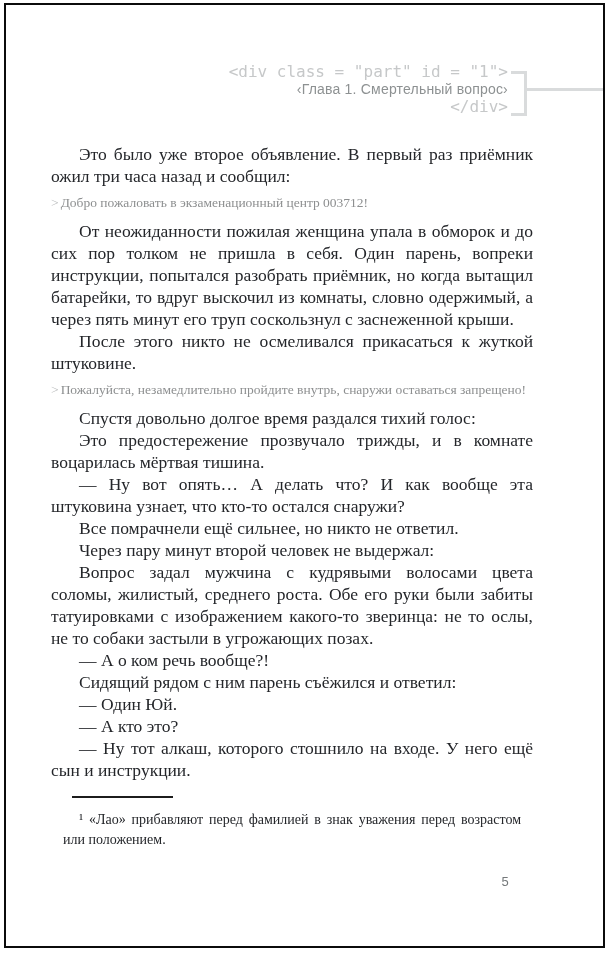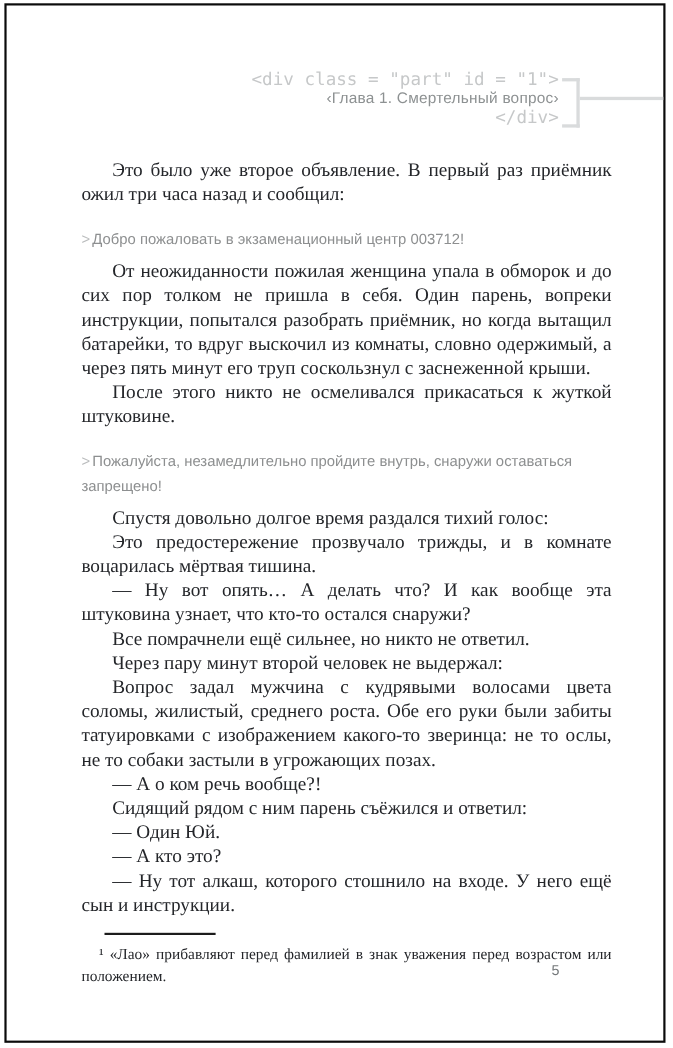--- a/index.html
+++ b/index.html
@@ -15,30 +15,30 @@
                 color:#8d9192;letter-spacing:0.2px;}
 
   
   .brk{position:absolute;background:#d9dbdc;}
   .brk-v{left:524px;top:71px;width:3px;height:45px;}
   .brk-top{left:511px;top:71px;width:16px;height:3px;}
   .brk-bot{left:511px;top:113px;width:16px;height:3px;}
   .brk-mid{left:527px;top:88px;width:76px;height:3px;}
 
   
-  .body-text{position:absolute;left:74px;top:143px;width:482px;
+  .body-text{position:absolute;left:51px;top:143px;width:482px;
              font-size:17.5px;line-height:22px;color:#24262a;text-align:justify;}
   .para{margin:0;text-indent:28px;}
-  .sys{margin:20px 0 6px 0;font-family:Liberation Sans, sans-serif;font-size:13.5px;
+  .sys{margin:5px 0 6px 0;font-family:Liberation Serif, serif;font-size:13.5px;
        line-height:22px;color:#8d8f90;text-align:left;text-indent:0;}
   .sys .prefix{color:#babcbd;margin-right:2px;}
 
   
   .footnote-sep{width:101px;height:0;border-top:2px solid #1c1c1c;margin:15px 0 9px 21px;}
-  .footnote{margin:0;font-size:14px;line-height:20px;color:#24262a;text-align:justify;
+  .footnote{margin:12px;font-size:14px;line-height:20px;color:#24262a;text-align:justify;
             text-indent:16px;}
 
   .page-number{position:absolute;left:490px;top:874px;width:30px;text-align:center;
                font-family:"Liberation Sans", sans-serif;font-size:13px;color:#74787a;}
 </style>
 </head>
 <body>
 
 <div class="page">
   <div class="frame"></div>

